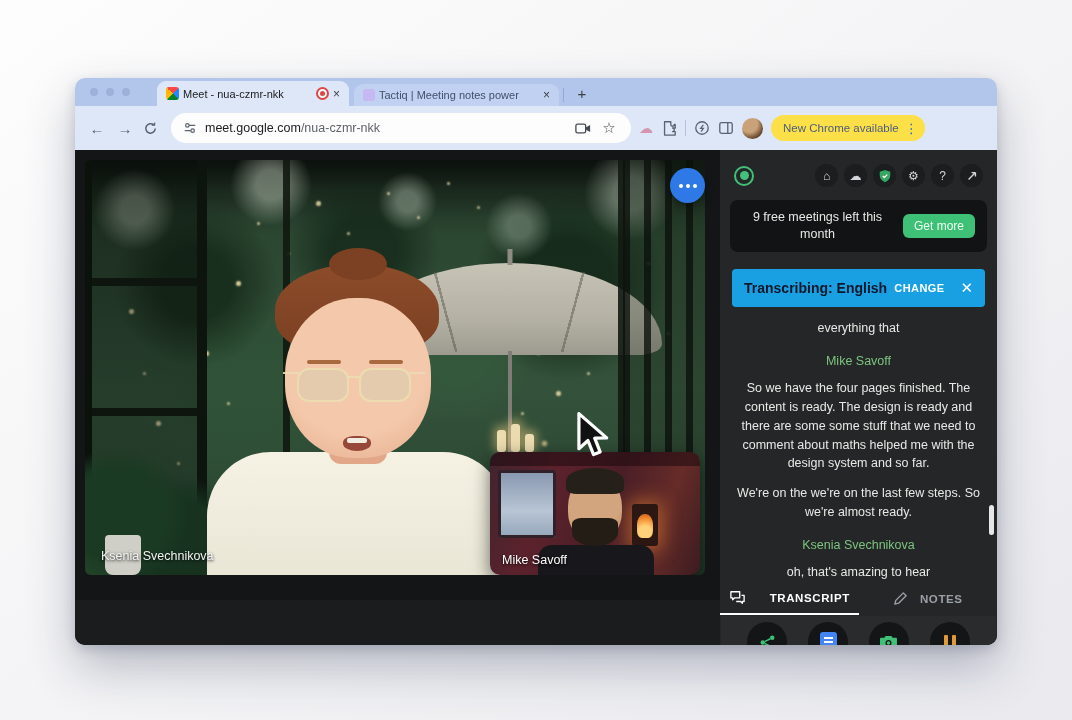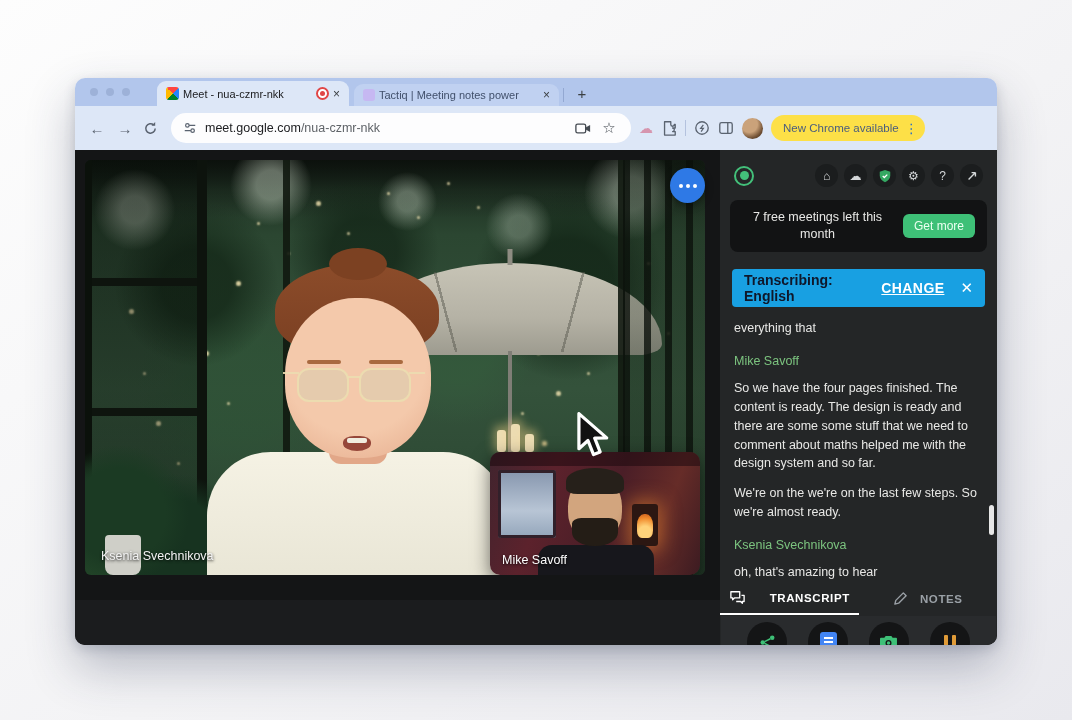--- a/index.html
+++ b/index.html
@@ -155,23 +155,23 @@
   .tq-logo { width:20px; height:20px; border-radius:50%; border:2px solid #43c07a; display:flex; align-items:center; justify-content:center; }
   .tq-logo i { width:9px; height:9px; border-radius:50%; background:#43c07a; }
   .sb-header .sp { flex:1; }
   .hicon { width:23px; height:23px; border-radius:50%; background:#1b1d1e; color:#d4d7d9; font-size:12px; display:flex; align-items:center; justify-content:center; }
   .hicon.shield { background:#1b1d1e; }
   .meet-card { margin:13px 10px 0; background:#121314; border-radius:8px; padding:9px 12px; display:flex; align-items:center; gap:10px; }
   .meet-card .txt { flex:1; font-size:12.5px; color:#e8e8e6; line-height:1.35; text-align:center; }
   .getmore { background:#3ec077; color:#eafff0; font-size:12px; border-radius:6px; padding:5px 11px; white-space:nowrap; }
   .banner { margin:17px 12px 0; height:38px; background:#18a0e2; border-radius:4px; display:flex; align-items:center; padding:0 12px; }
   .banner .lbl { flex:1; font-size:14px; font-weight:bold; color:#0f172a; }
-  .banner .chg { font-size:14px; font-weight:bold; color:#fff; letter-spacing:.4px; margin-right:16px;text-decoration:underline; }
+  .banner .chg { font-size:11px; font-weight:bold; color:#fff; letter-spacing:.4px; margin-right:16px; }
   .banner .x { color:#fff; font-size:15px; line-height:1; }
-  .transcript { flex:1; overflow:hidden; padding:8px 14px 0; font-size:12.5px; color:#e8e8e6; line-height:1.5; }
+  .transcript { flex:1; overflow:hidden; padding:8px 14px 0; font-size:12.5px; color:#e8e8e6; line-height:1.5;text-align:center; }
   .speaker { color:#7cc47f; margin-top:14px; }
   .tline { margin-top:9px; }
   .sb-scroll { position:absolute; right:3px; top:355px; width:5px; height:30px; border-radius:3px; background:#e6e6e6; }
   .sb-tabs { height:33px; display:flex; flex:0 0 auto; }
   .sb-tab { flex:1; display:flex; align-items:center; justify-content:center; gap:8px; font-size:11.5px; font-weight:bold; letter-spacing:.6px; }
   .sb-tab.active { color:#fff; border-bottom:2px solid #fff;gap:24px; }
   .sb-tab.idle { color:#9aa0a6;gap:12px; }
   .sb-actions { height:52px; margin:1px 1px 0; background:#292b2d; display:flex; align-items:center; justify-content:space-around; padding:0 16px; flex:0 0 auto; }
   .abtn { width:40px; height:40px; border-radius:50%; background:#141516; display:flex; align-items:center; justify-content:center; }
   .docs-glyph { width:17px; height:20px; background:#4285f4; border-radius:3px;
@@ -338,21 +338,21 @@
         <div class="hicon">⚙</div>
         <div class="hicon">?</div>
         <div class="hicon">
           <svg width="12" height="12" viewBox="0 0 14 14">
               <path d="M3 11 11 3M11 3H6.5M11 3v4.5" fill="none" stroke="#d4d7d9" stroke-width="1.6"></path>
             </svg>
         </div>
       </div>
 
       <div class="meet-card">
-        <div class="txt">7 free meetings left this month</div>
+        <div class="txt">9 free meetings left this month</div>
         <div class="getmore">Get more</div>
       </div>
 
       <div class="banner">
         <span class="lbl">Transcribing: English</span>
         <span class="chg">CHANGE</span>
         <span class="x">✕</span>
       </div>
 
       <div class="transcript">

